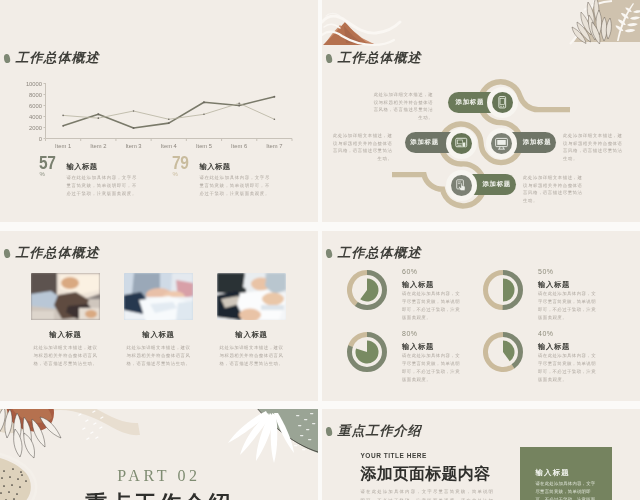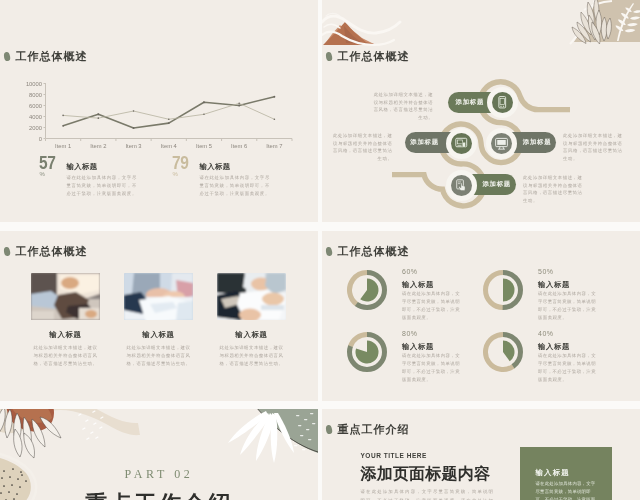--- a/index.html
+++ b/index.html
@@ -13,21 +13,21 @@
 .s3{left:0;top:231px;width:318px;height:170px;}
 .s4{left:322px;top:231px;width:318px;height:170px;}
 .s5{left:0;top:409px;width:318px;height:91px;}
 .s6{left:322px;top:409px;width:318px;height:91px;}
 
 
 .shead{position:absolute;display:flex;align-items:center;}
 .shead .dot{width:6.4px;height:8.8px;border-radius:52% 48% 46% 54%/56% 58% 42% 44%;
   background:#7E8874;transform:rotate(-10deg);flex:0 0 auto;}
 .shead .htxt{margin-left:5px;font-family:"Liberation Serif",serif;font-weight:700;
-  font-size:11px;color:#3E3E39;letter-spacing:1.0px;white-space:nowrap;}
+  font-size:13px;color:#3E3E39;letter-spacing:1.0px;white-space:nowrap;font-style:italic;}
 
 .linechart text{font-family:"Liberation Sans",sans-serif;fill:#8C867E;}
 .stat{position:absolute;width:150px;}
 .stat-num{position:absolute;left:0;top:0;font-family:"Liberation Sans",sans-serif;
   font-weight:700;font-size:18px;line-height:18px;color:#7A8070;letter-spacing:-0.3px;transform:scaleX(0.86);transform-origin:left top;}
 .stat-num.n2{color:#C9BC9E;}
 .stat-pct{position:absolute;left:0.5px;top:17px;font-size:6px;color:#8A8F80;}
 .stat-pct.p2{color:#C9BC9E;}
 .stat-title{position:absolute;left:27.5px;top:7.5px;font-size:7.4px;font-weight:700;color:#3E3E39;
   letter-spacing:0.4px;}
@@ -76,21 +76,21 @@
 .ditem.d4{left:160px;top:100px;}
 .donut{position:absolute;left:0;top:0;}
 .dring-bg{stroke:#CBBB9C;}
 .dring-fg{stroke:#7E8771;}
 .dslice{fill:#788A62;}
 .dpct{position:absolute;left:56px;top:-1px;font-size:7px;color:#8E8C7C;letter-spacing:0.5px;}
 .dtitle{position:absolute;left:56px;top:11px;font-size:7.3px;font-weight:700;color:#3E3E39;letter-spacing:0.7px;}
 .dbody{position:absolute;left:56px;top:21px;width:62.3px;font-size:4.4px;line-height:8px;color:#ABA49C;letter-spacing:0.44px;}
 
 .partlabel{position:absolute;left:0;right:0;top:58px;text-align:center;
-  font-family:"Liberation Serif",serif;font-size:12px;letter-spacing:3.6px;color:#7F8C72;}
+  font-family:"Liberation Serif",serif;font-size:16px;letter-spacing:3.6px;color:#7F8C72;}
 .parttitle{position:absolute;left:0;right:0;top:80px;text-align:center;
   font-size:22px;font-weight:700;color:#2F2F2C;letter-spacing:2.6px;}
 
 .s6panel{position:absolute;left:198px;top:37.5px;width:92px;height:60px;background:#75835F;}
 .s6ptitle{position:absolute;left:15.5px;top:21.5px;font-size:7.4px;font-weight:700;color:#F4F6F1;letter-spacing:1.2px;}
 .s6pbody{position:absolute;left:15.5px;top:33px;width:63px;font-size:4.4px;line-height:8px;color:#E4E9DE;letter-spacing:0.22px;}
 .s6eyebrow{position:absolute;left:38.5px;top:42.5px;font-size:6.5px;font-weight:700;color:#3E3E39;letter-spacing:0.52px;}
 .s6title{position:absolute;left:38.5px;top:54.5px;font-size:16px;font-weight:700;color:#2F2F2C;letter-spacing:0.2px;}
 .s6body{position:absolute;left:38.5px;top:77.5px;width:138px;font-size:4.4px;line-height:9px;color:#ABA49C;letter-spacing:1.18px;}
 

